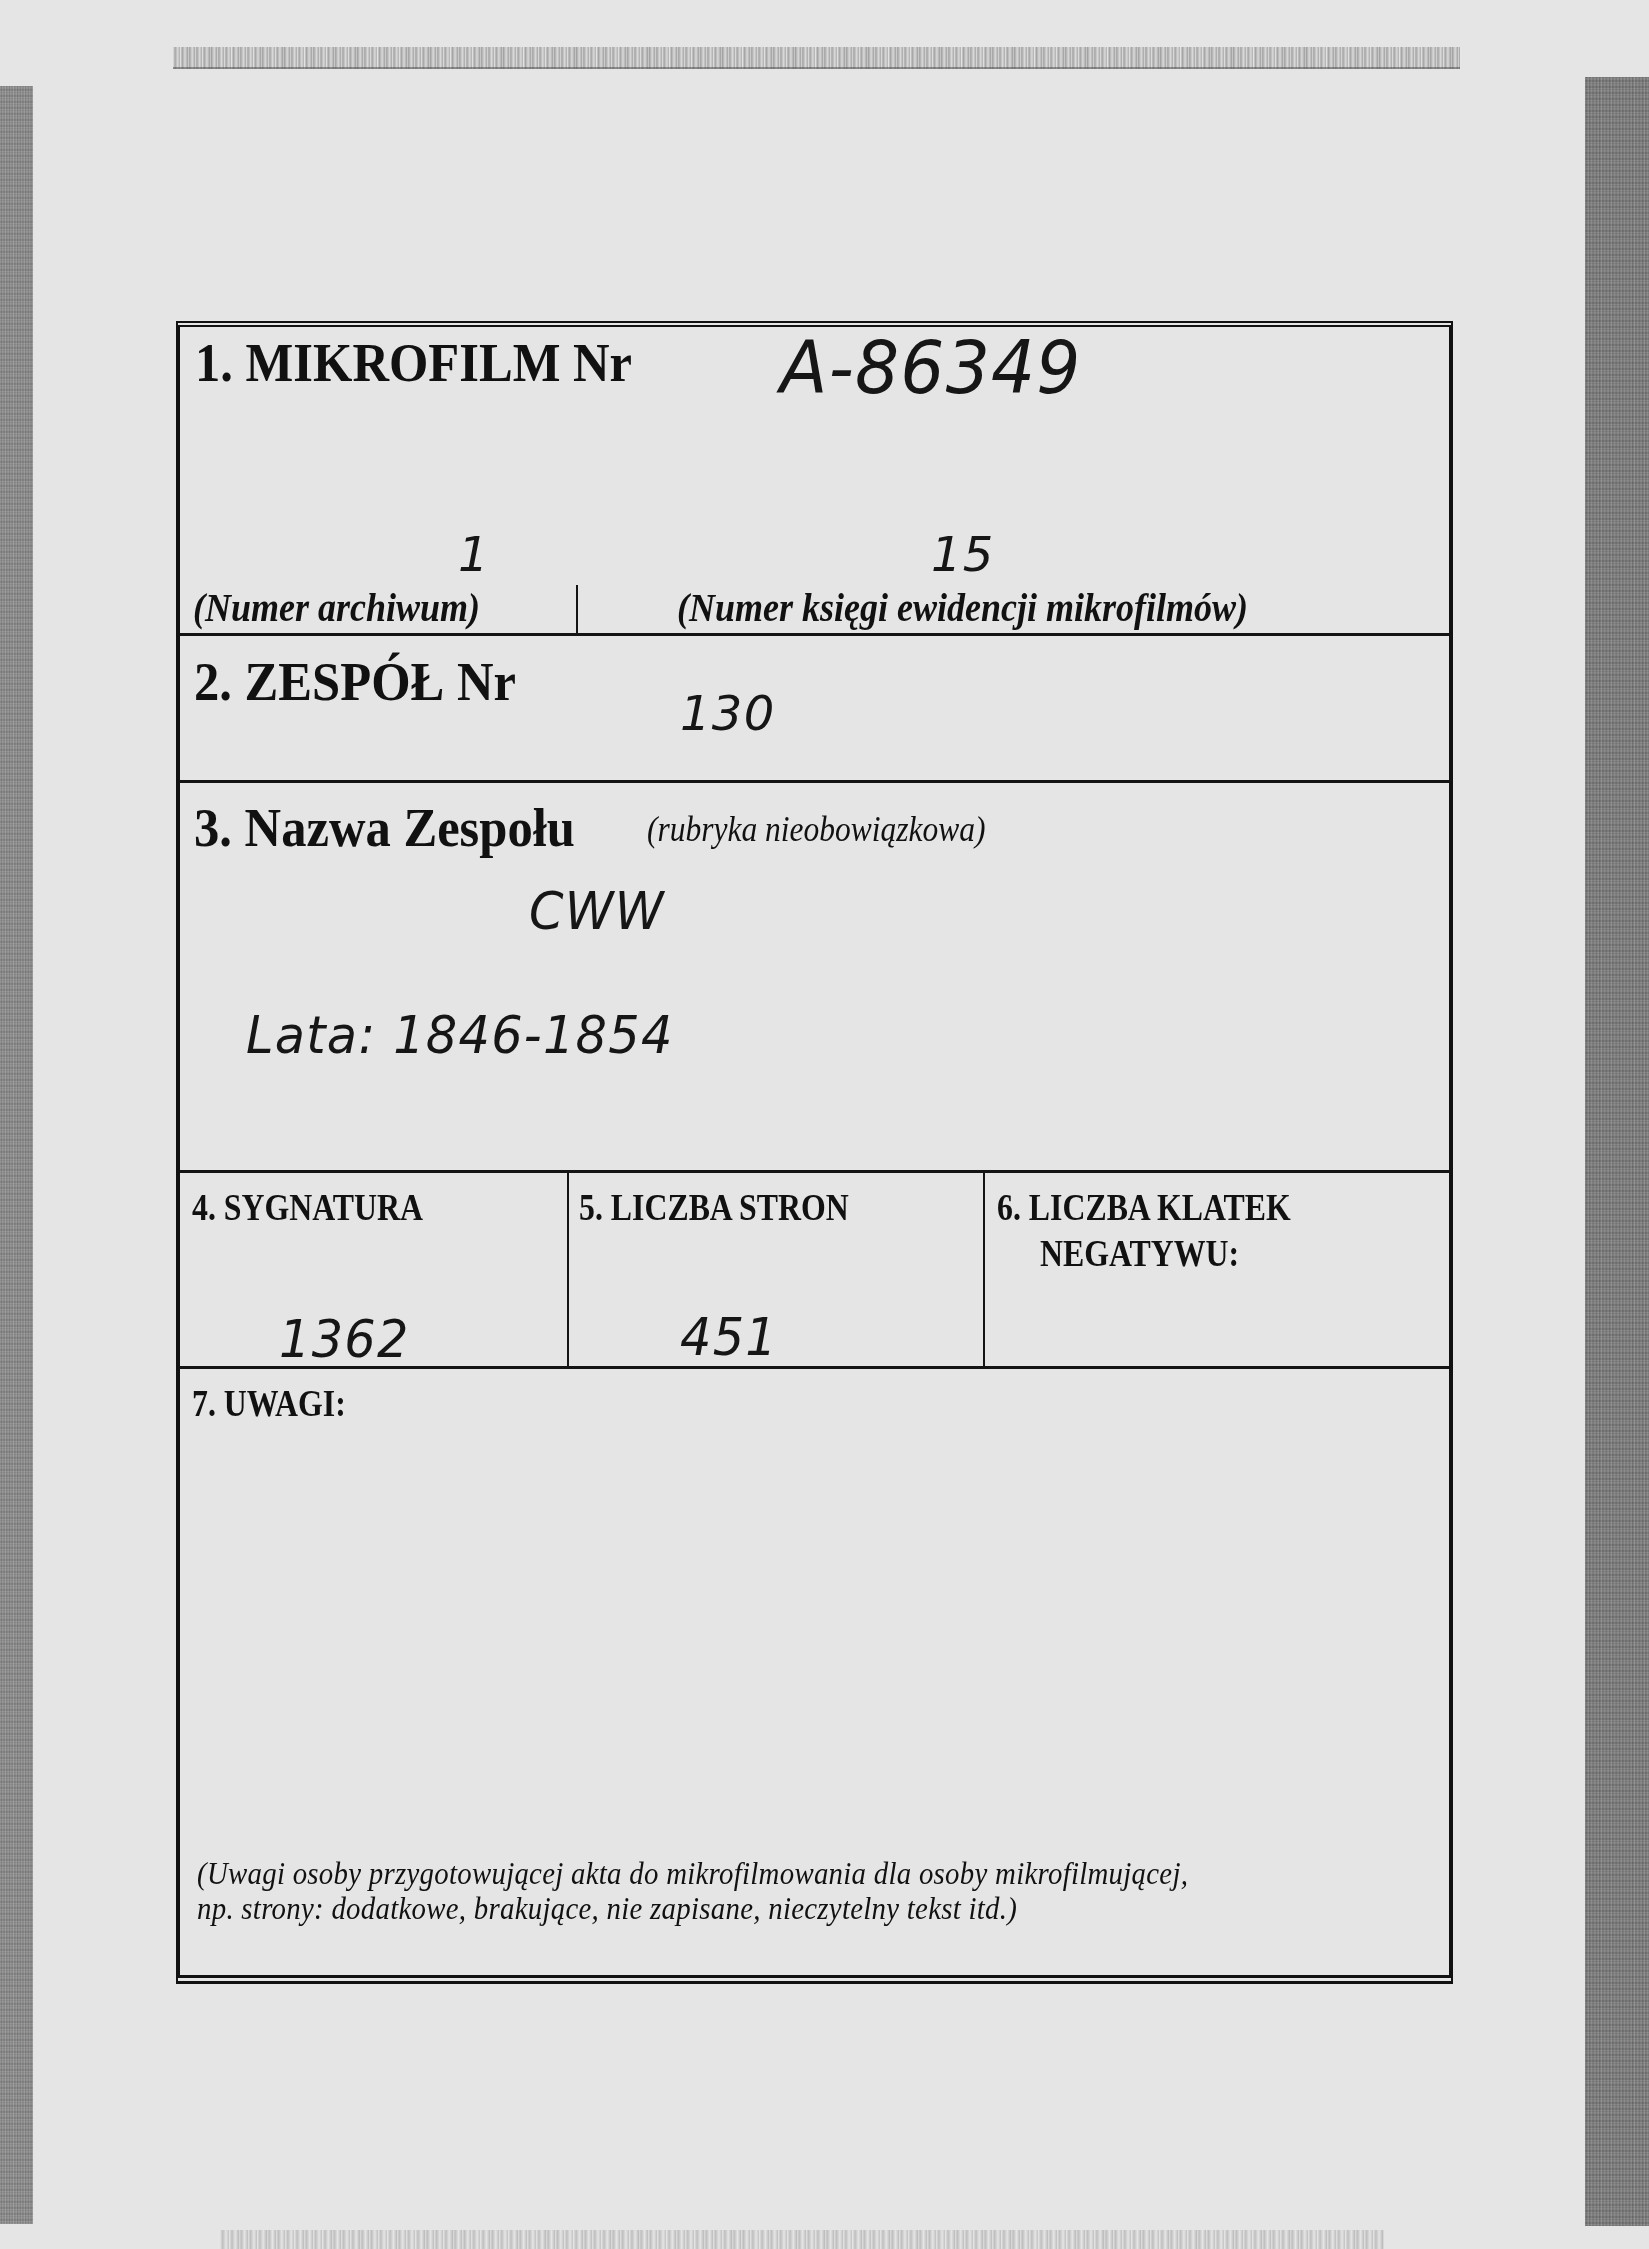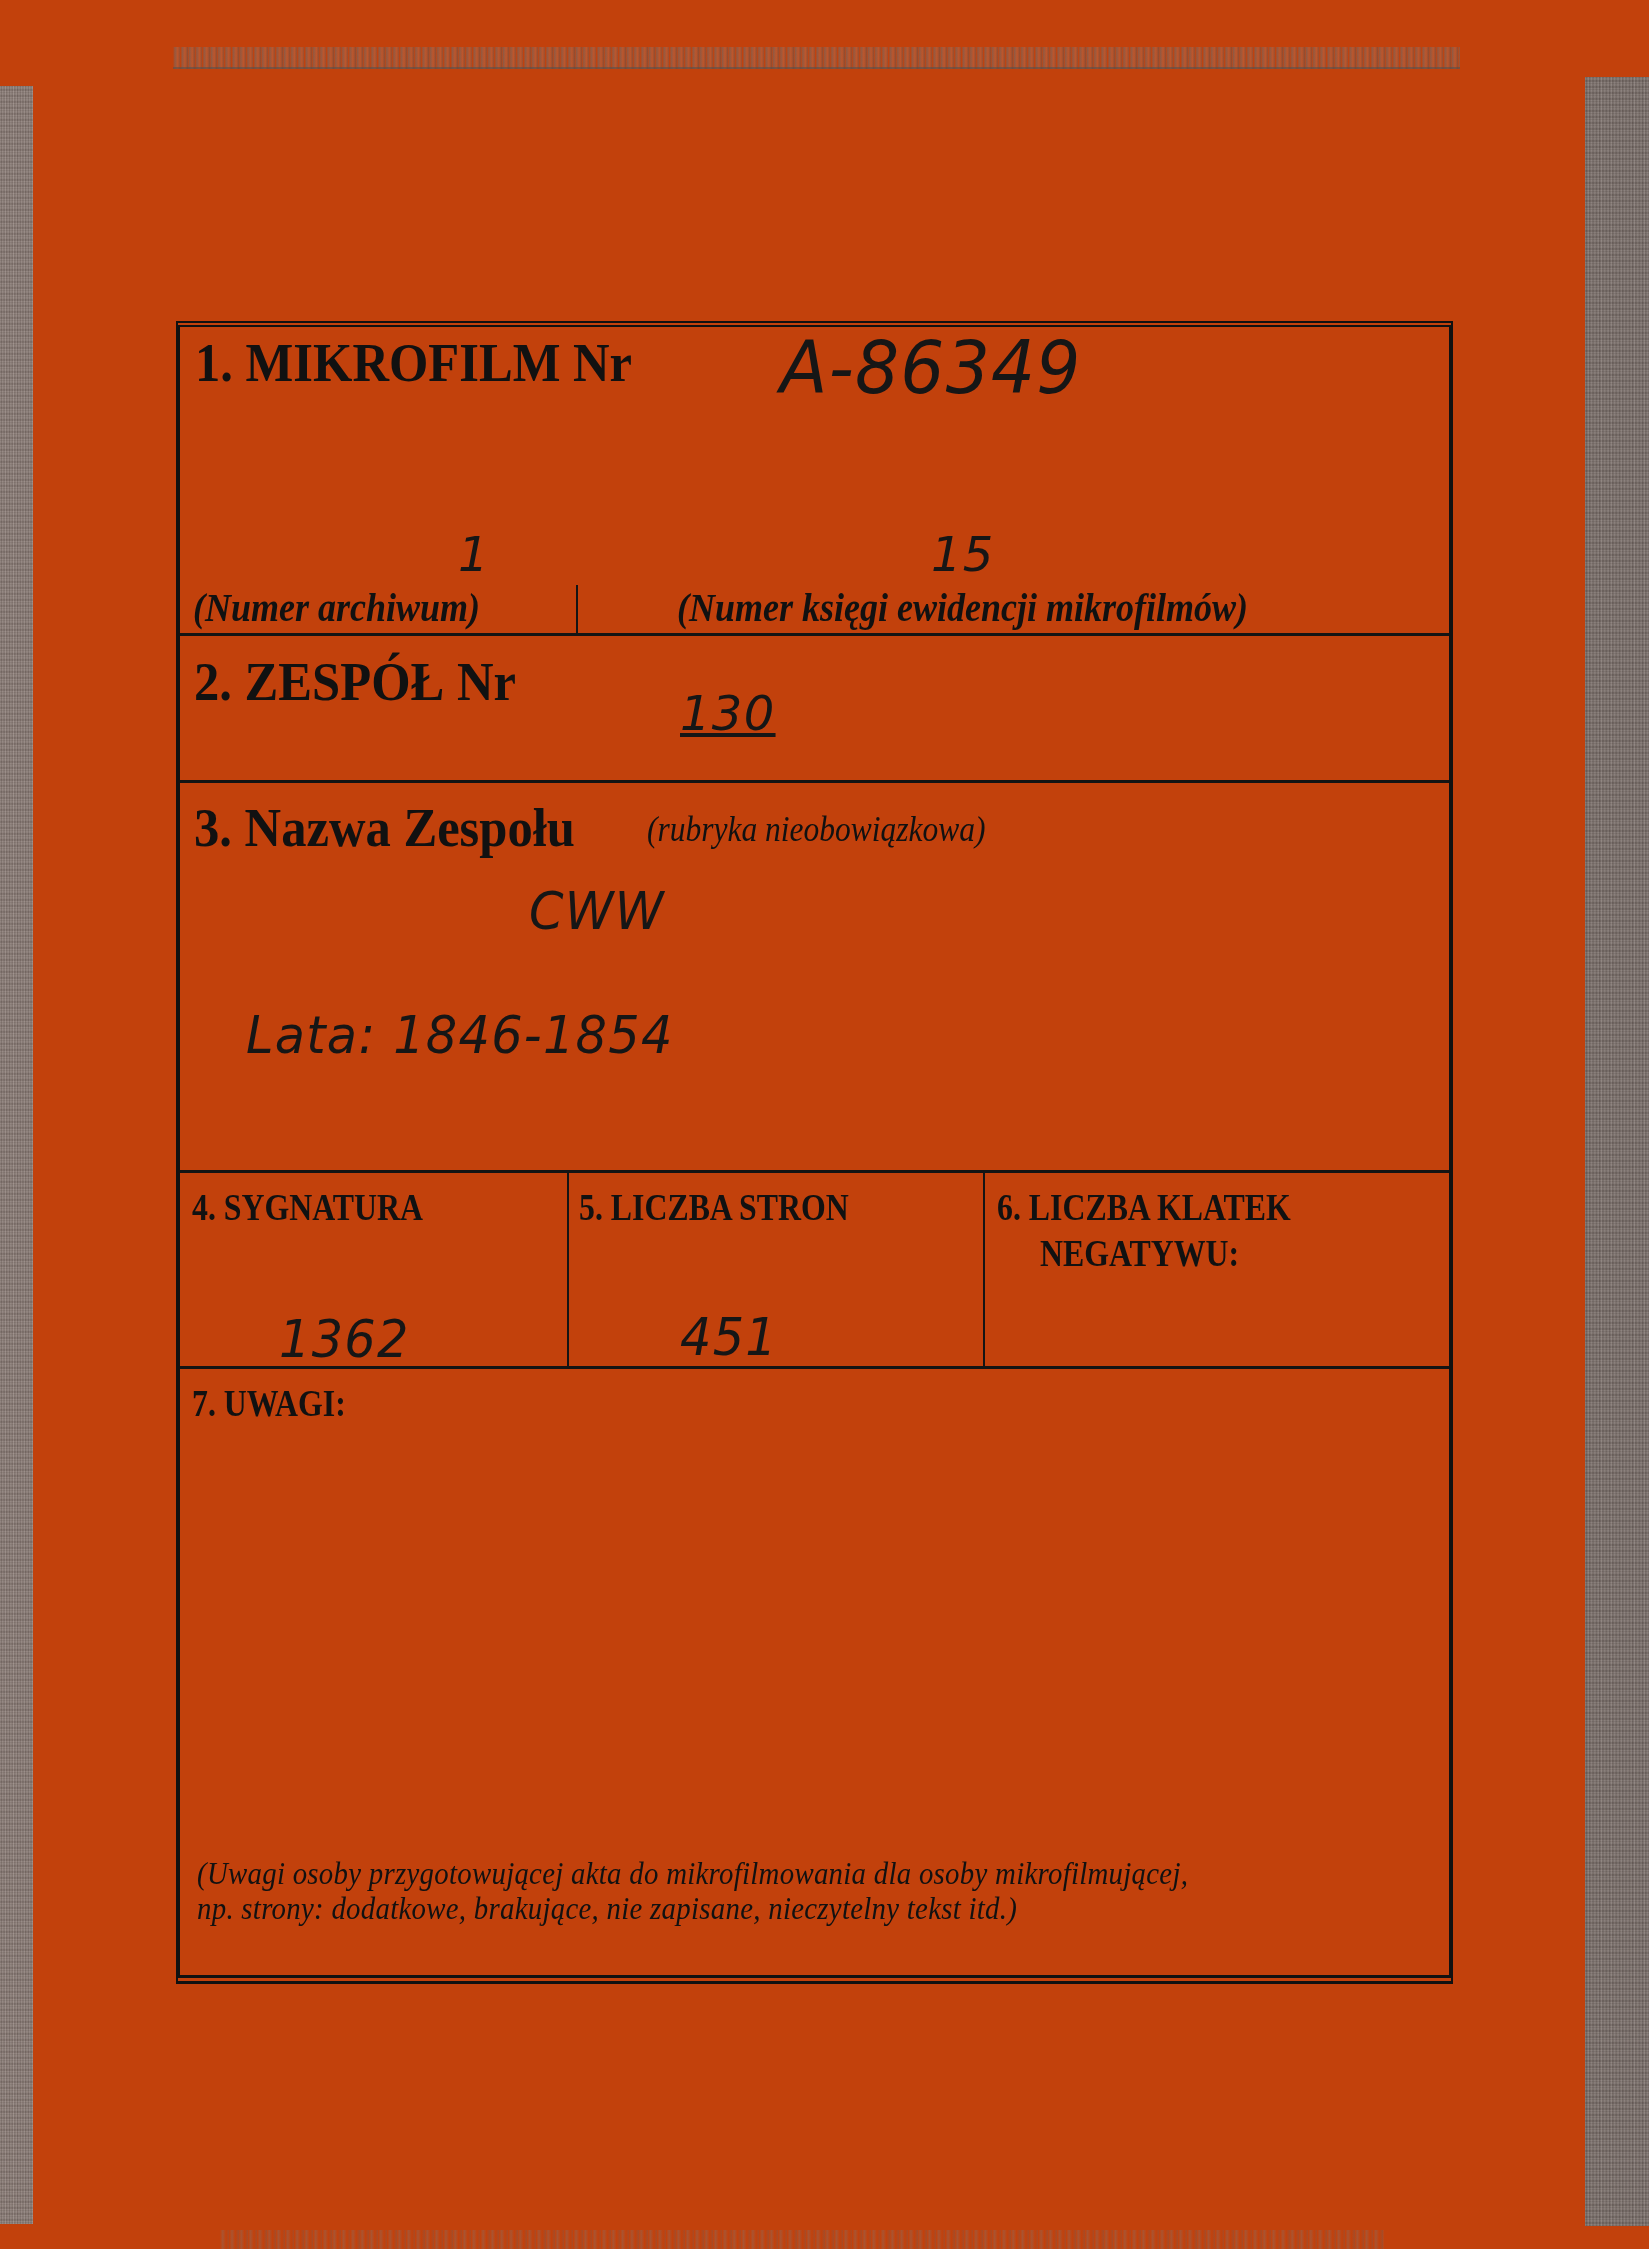--- a/index.html
+++ b/index.html
@@ -1,17 +1,17 @@
 <!DOCTYPE html>
 <html style="font-size:10.6px"><head>
 <meta charset="utf-8">
 <style>
   html, body { margin: 0; padding: 0; background: #ffffff; }
   body { width: 1650px; height: 2250px; position: relative; overflow: hidden; }
-  .page { position: absolute; left: 0; top: 0; width: 1650px; height: 2250px; background: #c2410c; }
+  .page { position: absolute; left: 0; top: 0; width: 1650px; height: 2250px; background: #e5e5e5; }
 
   
   .edge-left {
     position: absolute; left: 0; top: 86px; width: 33px; height: 2138px;
     background: repeating-linear-gradient(180deg, #7a7a7a 0px, #8e8e8e 2px, #6d6d6d 4px, #969696 6px);
     opacity: 0.9;
   }
   .edge-left::after {
     content: ""; position: absolute; left: 0; top: 0; right: 0; bottom: 0;
     background: repeating-linear-gradient(90deg, rgba(255,255,255,0.15) 0px, rgba(0,0,0,0.12) 1.3px, rgba(255,255,255,0.1) 2.7px);
@@ -78,21 +78,21 @@
   <div class="vline" style="left:983px; top:1172px; height:196px;"></div>
 
   <div class="serif h-big" style="left:195px; top:331px;">1. MIKROFILM Nr</div>
   <div class="hand hand-1" style="left:780px; top:325px;">A-86349</div>
   <div class="hand hand-2" style="left:458px; top:526px;">1</div>
   <div class="hand hand-2" style="left:931px; top:526px;font-style:italic;">15</div>
   <div class="serif cap-italic" style="left:193px; top:584px;">(Numer archiwum)</div>
   <div class="serif cap-italic" style="left:677px; top:584px;">(Numer księgi ewidencji mikrofilmów)</div>
 
   <div class="serif h-big" style="left:194px; top:650px;">2. ZESPÓŁ  Nr</div>
-  <div class="hand hand-2" style="left:680px; top:685px;text-decoration:underline;">130</div>
+  <div class="hand hand-2" style="left:680px; top:685px;">130</div>
 
   <div class="serif h-big" style="left:194px; top:796px;">3. Nazwa Zespołu</div>
   <div class="serif opt-italic" style="left:647px; top:810px;">(rubryka nieobowiązkowa)</div>
   <div class="hand hand-3" style="left:529px; top:881px;">CWW</div>
   <div class="hand hand-3" style="left:246px; top:1005px;">Lata: 1846-1854</div>
 
   <div class="serif h-mid" style="left:192px; top:1186px;">4. SYGNATURA</div>
   <div class="hand hand-3" style="left:279px; top:1309px;">1362</div>
 
   <div class="serif h-mid" style="left:579px; top:1186px;">5. LICZBA  STRON</div>

